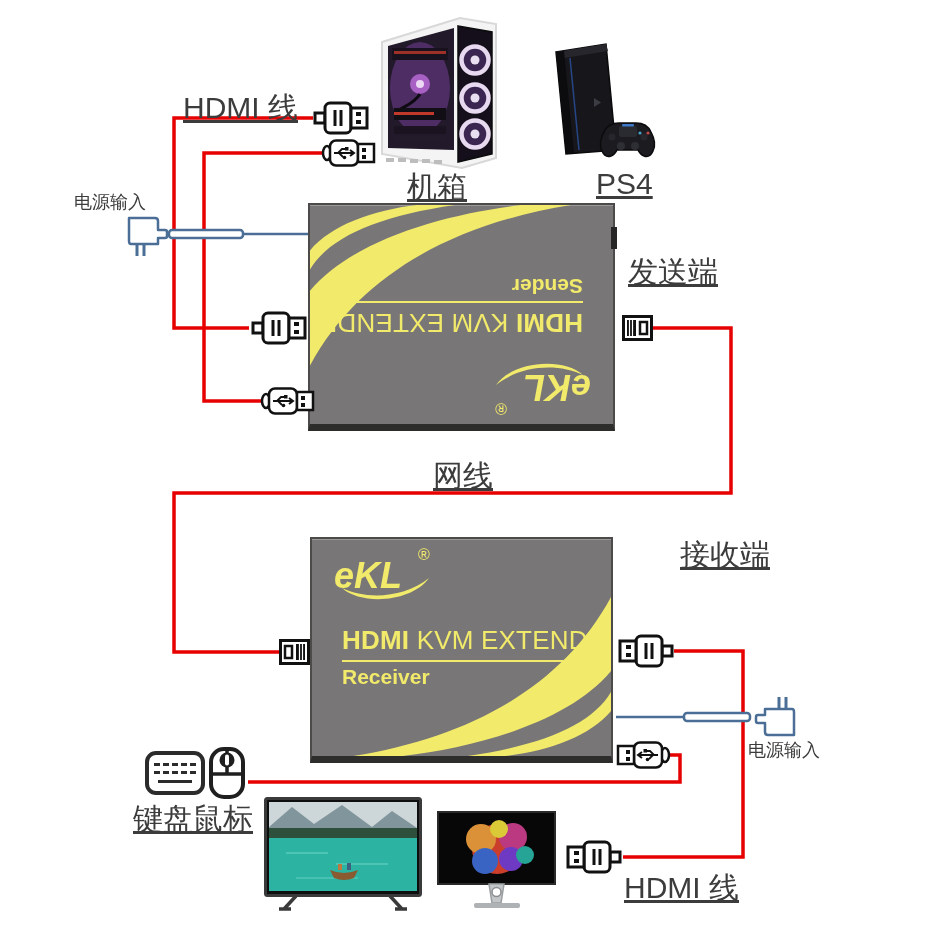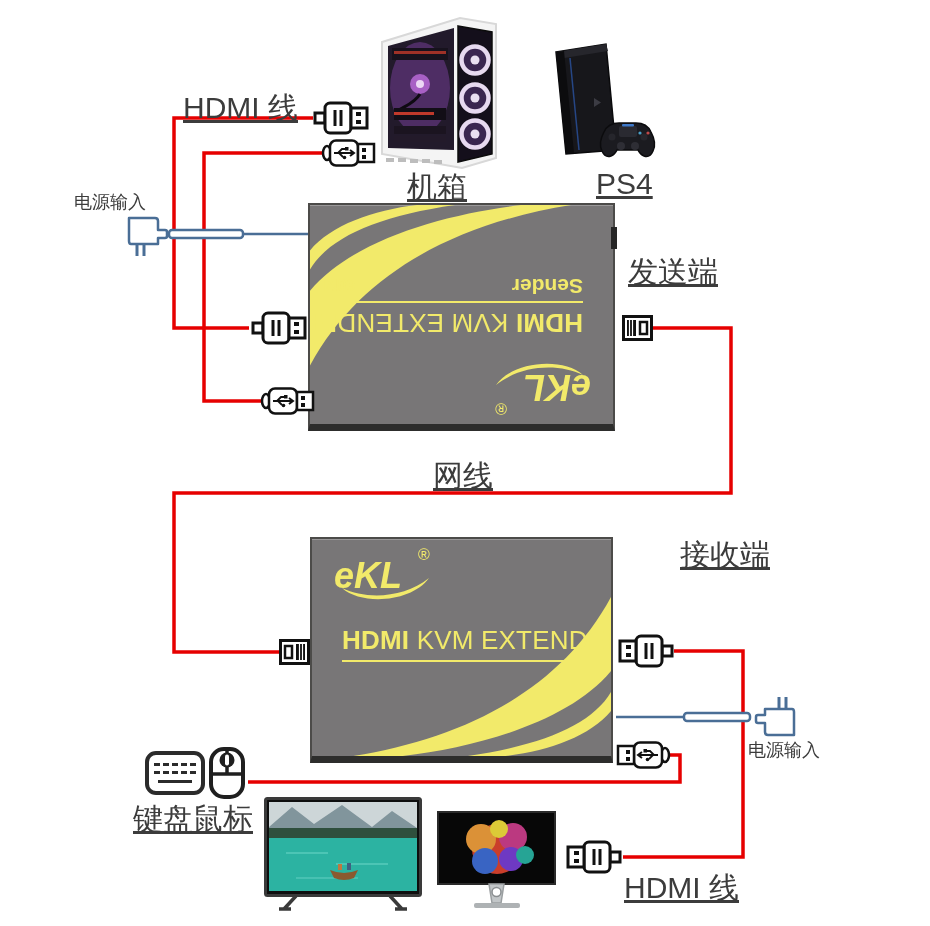--- a/index.html
+++ b/index.html
@@ -81,20 +81,24 @@
         <path d="M158,217 C235,206 284,185 303,153 L303,172 C282,197 240,212 196,217 Z" fill="#f2ea6a"></path>
       </svg>
       <svg class="brand" viewBox="0 0 108 60">
         <path d="M10,44 C35,56 72,54 97,34 C80,58 30,62 10,44 Z" fill="#f2ea6a"></path>
         <text class="brand-text" x="2" y="44">eKL</text>
         <text class="brand-reg" x="86" y="16">®</text>
       </svg>
       <div class="titleblock">
         <div class="main"><b>HDMI</b><span> KVM EXTENDER</span></div>
         <div class="rule"></div>
+        <div class="roleline">
+          <span class="role">Receiver</span>
+          <span class="dist">60M</span>
+        </div>
       </div>
     </div>
   </div>
 
   <svg class="icon" style="left:309px;top:100px;" width="64" height="36" viewBox="0 0 56 36">
     <rect x="2" y="13" width="10" height="10" fill="#fff" stroke="#111" stroke-width="3"></rect>
     <rect x="12" y="3" width="26" height="30" rx="5" fill="#fff" stroke="#111" stroke-width="3"></rect>
     <line x1="22" y1="10" x2="22" y2="26" stroke="#111" stroke-width="3"></line>
     <line x1="28" y1="10" x2="28" y2="26" stroke="#111" stroke-width="3"></line>
     <rect x="38" y="8" width="16" height="20" fill="#fff" stroke="#111" stroke-width="3"></rect>

